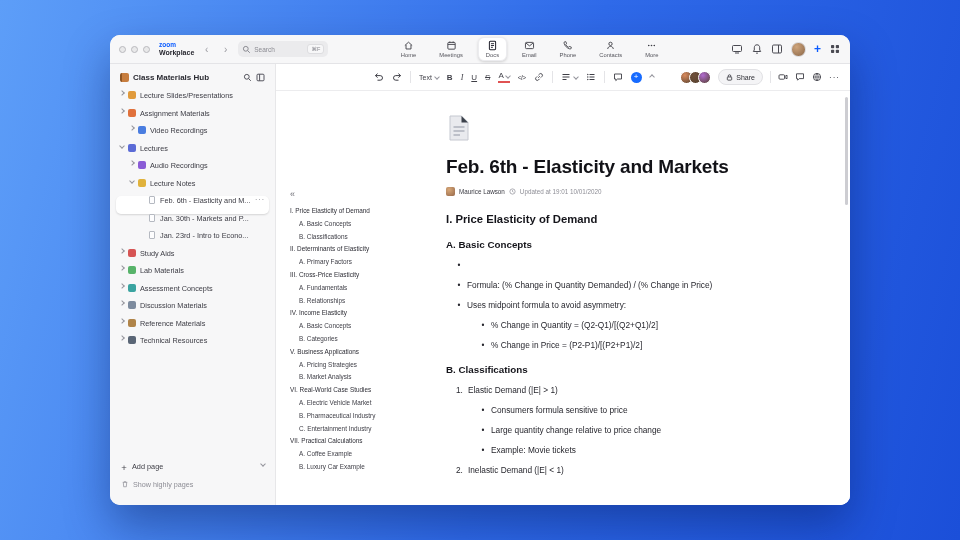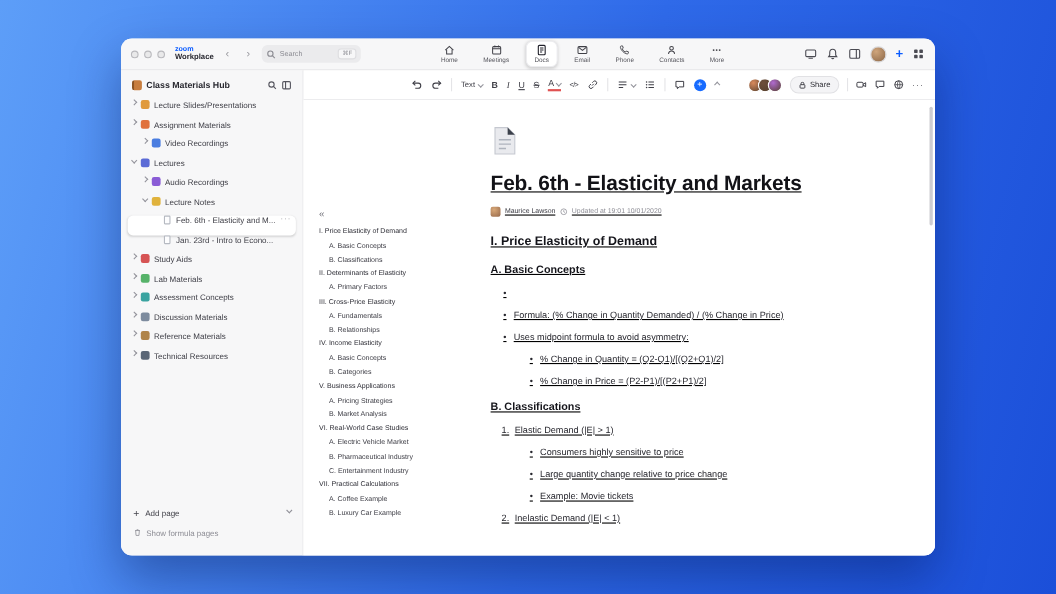--- a/index.html
+++ b/index.html
@@ -91,21 +91,21 @@
   .sharebtn { height:16px; background:#f4f4f6; border:1px solid #e1e1e4; border-radius:9px;
     display:flex; align-items:center; gap:3px; padding:0 7px; font-size:7px; color:#2e2e35; }
   .dots3 { font-size:8px; color:#3e3e46; letter-spacing:1px; }
   
   .docarea { flex:1; position:relative; min-height:0; background:#fff; }
   .ol-collapse { position:absolute; left:14px; top:98px; font-size:9px; color:#6c6c74; }
   .outline { position:absolute; left:14px; top:114px; width:96px; }
   .ol-item { font-size:6.4px; line-height:12.8px; color:#2e2e36; white-space:nowrap;
     overflow:hidden; text-overflow:ellipsis; }
   .ol-item.lvl1 { padding-left:9px; color:#3d3d45; }
-  .doc { position:absolute; left:170px; top:0; width:334px; padding-top:22px;text-decoration:underline; }
+  .doc { position:absolute; left:170px; top:0; width:334px; padding-top:22px; }
   .doc-icon { width:26px; height:30px; }
   .doc-title { font-size:19px; font-weight:bold; color:#121217; margin-top:9px;
     letter-spacing:-0.2px; }
   .doc-meta { display:flex; align-items:center; gap:4px; margin-top:9px; }
   .author-av { width:9px; height:9px; border-radius:2px;
     background:radial-gradient(circle at 35% 30%,#d8a878,#96684a); flex:none; }
   .author { font-size:6.3px; color:#3a3a42; }
   .updated { font-size:6.3px; color:#8e8e96; }
   .blk.h2 { font-size:11.3px; font-weight:bold; color:#15151b; margin:17px 0 2px; }
   .blk.h3 { font-size:9.8px; font-weight:bold; color:#15151b; margin:14px 0 2px; }
@@ -265,20 +265,25 @@
           </div>
           <div class="srow selected" style="padding-left:24px">
             <span class="chev none"></span>
             <span class="ficon page"></span>
             <span class="slbl">Feb. 6th - Elasticity and M...</span>
             <span class="more">···</span>
           </div>
           <div class="srow" style="padding-left:24px">
             <span class="chev none"></span>
             <span class="ficon page"></span>
+            <span class="slbl">Jan. 30th - Markets and P...</span>
+          </div>
+          <div class="srow" style="padding-left:24px">
+            <span class="chev none"></span>
+            <span class="ficon page"></span>
             <span class="slbl">Jan. 23rd - Intro to Econo...</span>
           </div>
           <div class="srow" style="padding-left:4px">
             <span class="chev right"></span>
             <span class="ficon" style="background:#d65454"></span>
             <span class="slbl">Study Aids</span>
           </div>
           <div class="srow" style="padding-left:4px">
             <span class="chev right"></span>
             <span class="ficon" style="background:#57b36a"></span>
@@ -308,21 +313,21 @@
       <div class="sb-bottom">
         <div class="srow" style="padding-left:4px">
           <span class="addplus">+</span>
           <span class="slbl">Add page</span>
           <span class="chev down"></span>
         </div>
         <div class="srow deleted" style="padding-left:5px">
           <svg class="si" viewBox="0 0 9 9" style="width:8px;height:8px">
               <path d="M2 2.6 H7 M3.8 2.6 V1.8 H5.2 V2.6 M2.6 2.6 L3 7.6 H6 L6.4 2.6" fill="none" stroke="#8d8d95" stroke-width=".8"></path>
             </svg>
-          <span class="slbl">Show formula pages</span>
+          <span class="slbl">Show highly pages</span>
         </div>
       </div>
     </div>
 
     <div class="content">
 
       <div class="toolbar">
         <div class="fmt">
           <svg class="mi" viewBox="0 0 10 10">
               <path d="M3.6 1.6 L1.4 3.6 L3.6 5.6" fill="none" stroke="#3e3e46" stroke-width="1"></path>
@@ -462,21 +467,21 @@
                 <span class="mk">•</span>
                 <span class="tx">% Change in Price = (P2-P1)/[(P2+P1)/2]</span>
               </div>
               <div class="blk h3">B. Classifications</div>
               <div class="blk li lvl0">
                 <span class="mk">1.</span>
                 <span class="tx">Elastic Demand (|E| &gt; 1)</span>
               </div>
               <div class="blk li lvl1">
                 <span class="mk">•</span>
-                <span class="tx">Consumers highly sensitive to price</span>
+                <span class="tx">Consumers formula sensitive to price</span>
               </div>
               <div class="blk li lvl1">
                 <span class="mk">•</span>
                 <span class="tx">Large quantity change relative to price change</span>
               </div>
               <div class="blk li lvl1">
                 <span class="mk">•</span>
                 <span class="tx">Example: Movie tickets</span>
               </div>
               <div class="blk li lvl0">

